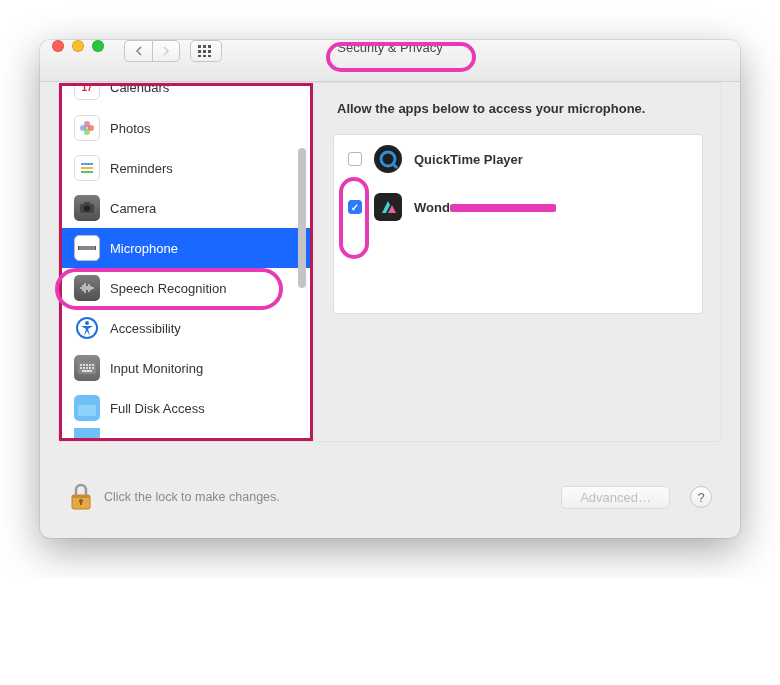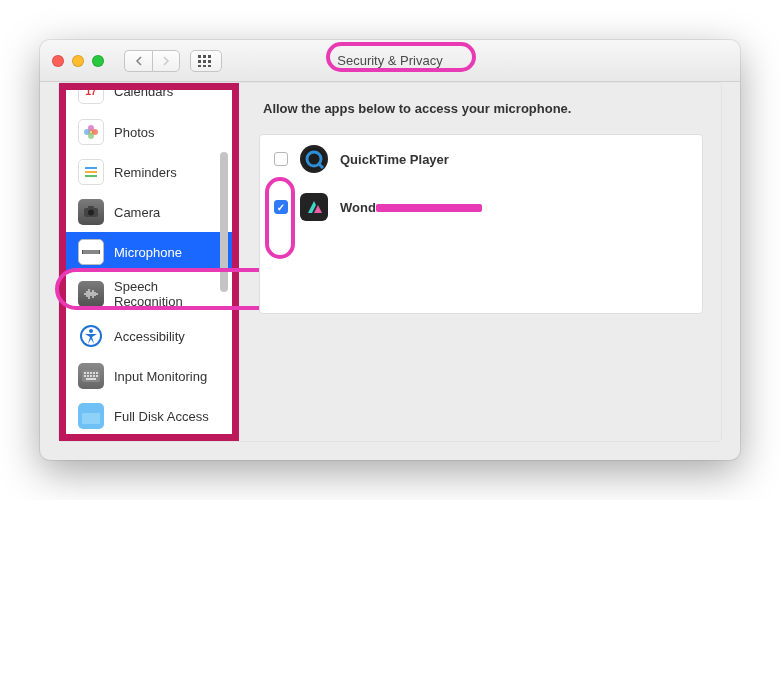--- a/index.html
+++ b/index.html
@@ -10,21 +10,20 @@
       border-radius: 10px;
       box-shadow: 0 12px 40px rgba(0,0,0,0.35), 0 0 0 1px rgba(0,0,0,0.08);
       overflow: hidden;
       position: relative;
     }
     .titlebar {
       height: 42px;
       background: linear-gradient(#f7f7f7,#e8e8e8);
       border-bottom: 1px solid #d0d0d0;
       display: flex;
-      align-items: center;
       padding: 0 12px;
       position: relative;
     }
     .traffic { display: flex; gap: 8px; }
     .traffic .dot { width: 12px; height: 12px; border-radius: 50%; border: 0.5px solid rgba(0,0,0,0.15); }
     .dot.red { background: #ff5f57; }
     .dot.yellow { background: #ffbd2e; }
     .dot.green { background: #28c840; }
     .nav-group { display: flex; margin-left: 20px; gap: 0; }
     .nav-btn, .grid-btn {
@@ -54,21 +53,21 @@
     }
     .seg .tab:last-child { border-right:none; }
     .seg .tab.active { background: #2f7af8; color:#fff; }
     .content { padding: 0 18px 18px; }
     .panel {
       display:flex; gap: 20px; background:#ececec; border-radius:4px;
       border:1px solid #e2e2e2;
       min-height: 360px;
     }
     .sidebar {
-      width: 180px; background:#fff; border:7px solid #be185d; border-radius:0;
+      width: 254px; background:#fff; border:3px solid #be185d; border-radius:0;
       overflow:hidden; position:relative;
     }
     .sidebar-inner { position:absolute; top:-20px; left:0; right:0; }
     .side-item { display:flex; align-items:center; padding: 7px 12px; gap:10px; color:#333; font-size:13px; }
     .side-item.sel { background:#1a68ff; color:#fff; }
     .side-icon {
       width:26px; height:26px; border-radius:5px; display:flex; align-items:center; justify-content:center;
       font-size:15px; flex-shrink:0;
     }
     .ic-cal { background:#fff; border:1px solid #ddd; color:#d33; font-size:10px; font-weight:bold; }
@@ -327,14 +326,28 @@
             </div>
             <div style="height:34px;"></div>
           </div>
           <div class="pink-ring ring-cb"></div>
         </div>
       </div>
 
     </div>
   </div>
 
+  <div class="footer">
+    <div class="lock-icon">
+      <svg width="26" height="30" viewBox="0 0 26 30">
+          <rect x="4" y="13" width="18" height="14" rx="2" fill="#e7a741" stroke="#b8832a"></rect>
+          <rect x="4" y="13" width="18" height="3" fill="#c88d33"></rect>
+          <path d="M8 13 V8 a5 5 0 0 1 10 0 V13" fill="none" stroke="#9a9a9a" stroke-width="2.5"></path>
+          <circle cx="13" cy="19" r="2" fill="#8c6422"></circle>
+          <rect x="12" y="19" width="2" height="4" fill="#8c6422"></rect>
+        </svg>
+    </div>
+    <div class="lock-text">Click the lock to make changes.</div>
+    <button class="adv-btn">Advanced…</button>
+    <div class="help-btn">?</div>
+  </div>
 
 </div>
 
 </body></html>

